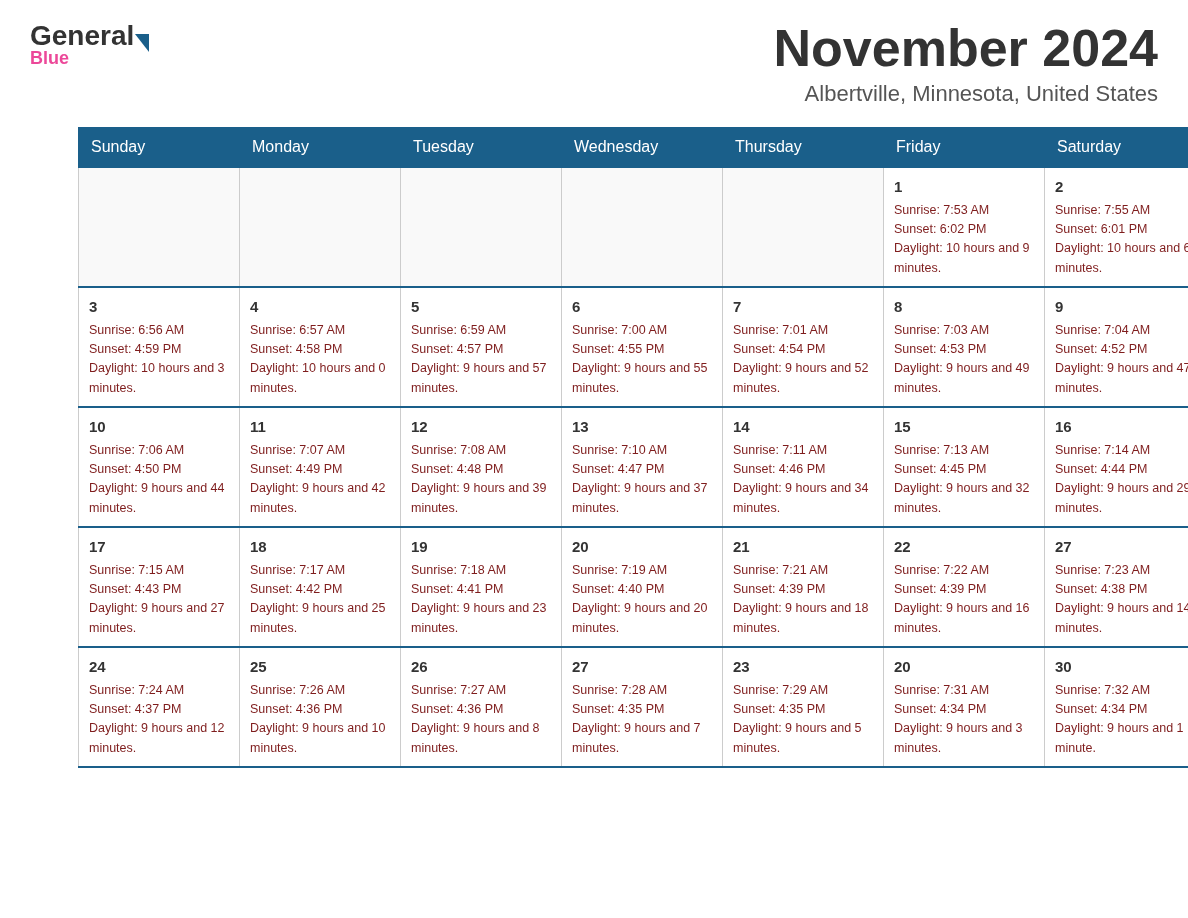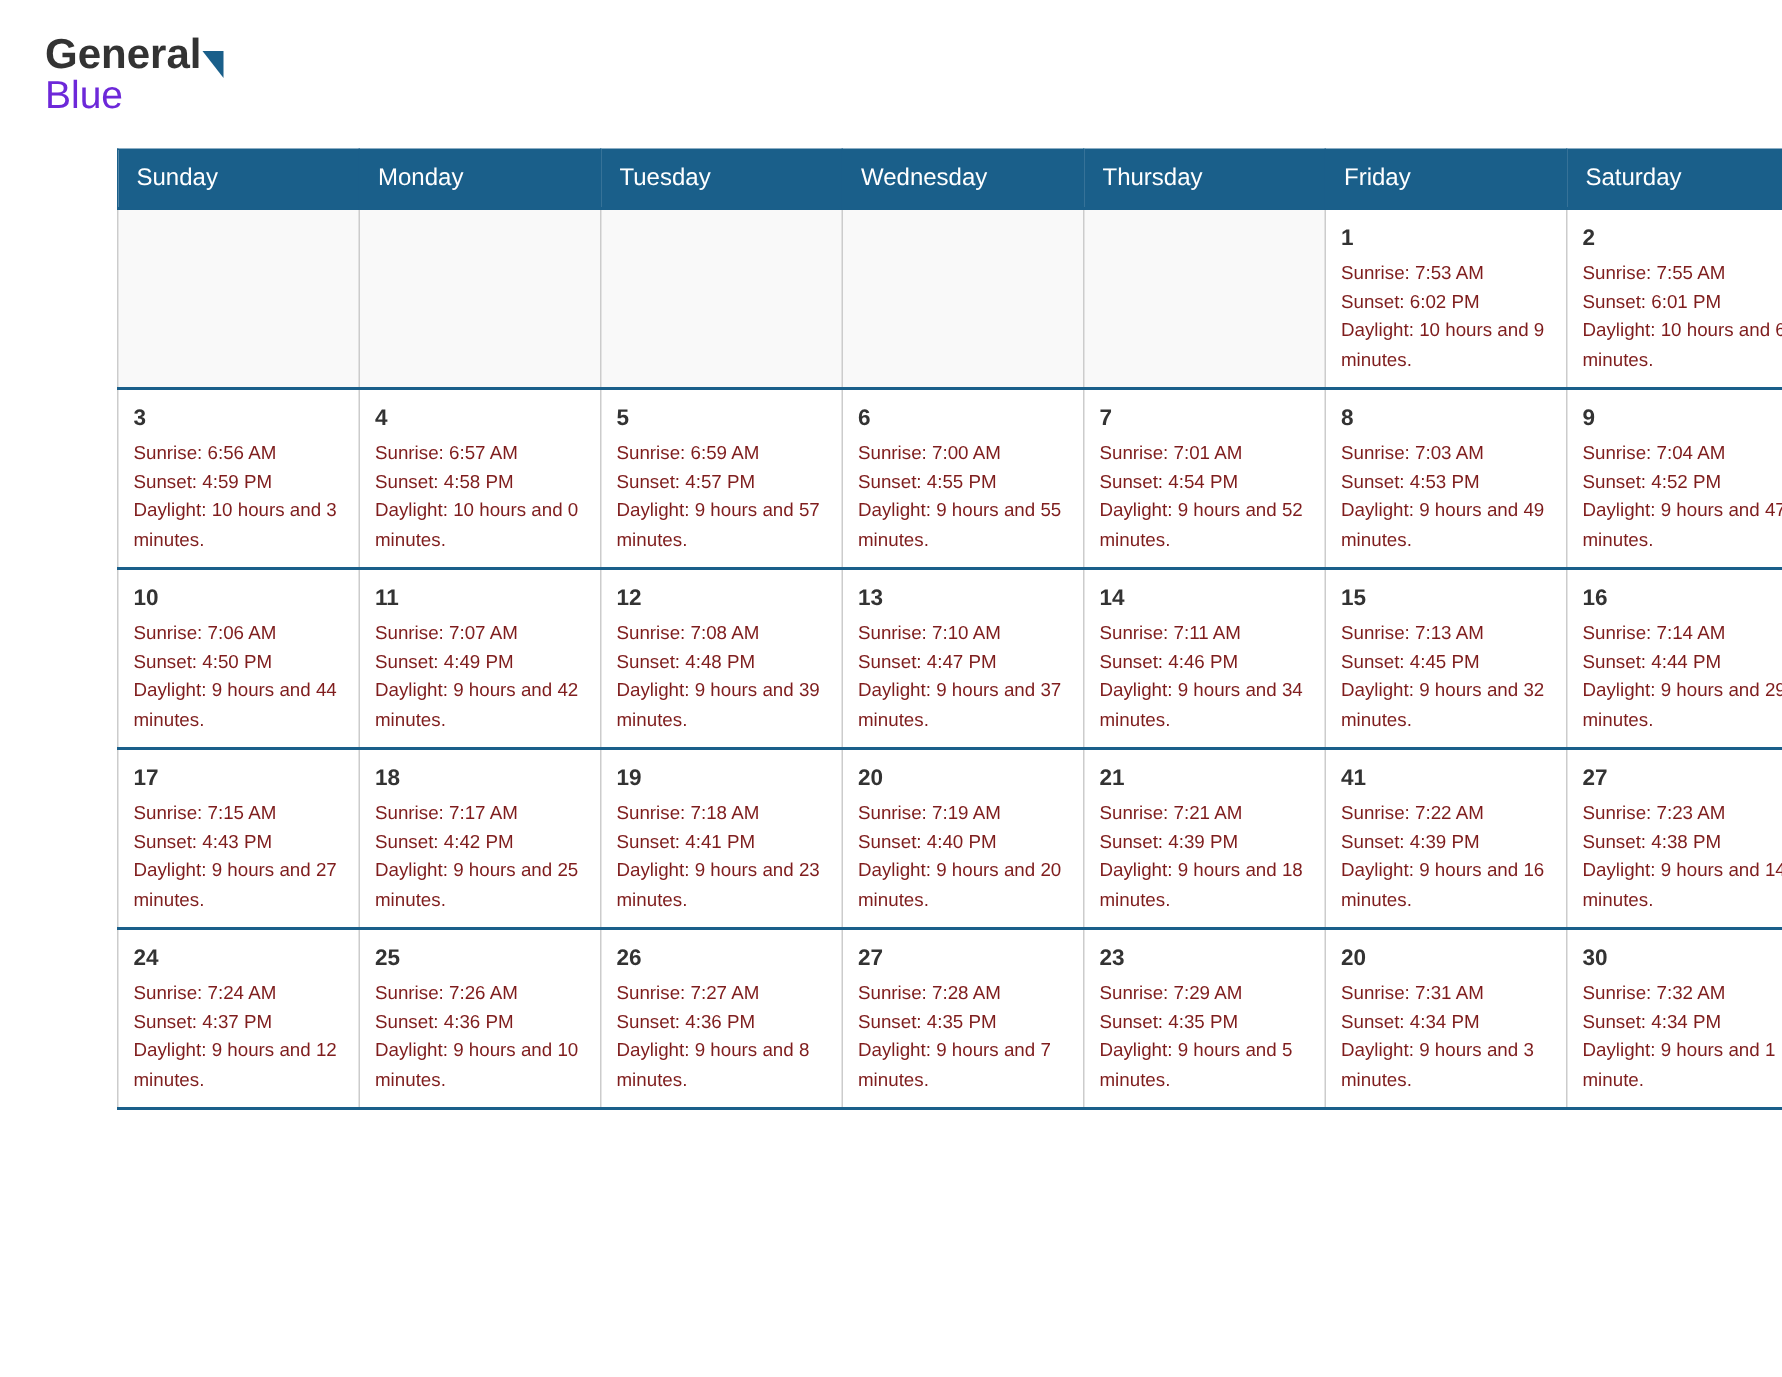--- a/index.html
+++ b/index.html
@@ -91,36 +91,40 @@
     }
     .cell-content {
       font-size: 12.5px;
       color: #7f1d1d;
       line-height: 1.55;
     }
     .empty-cell {
       background: #f9f9f9;
     }
     .logo-line2 {
-      font-size: 26px;
-      font-weight: normal;
-      color: #6d28d9;
+      font-size: 18px;
+      font-weight: bold;
+      color: #ec4899;
       margin-top: -4px;
     }
   </style>
 </head>
 <body>
 
 <div class="header-area">
   <div class="logo">
     <div class="logo-text">
       <span class="logo-general">General</span>
         <span class="logo-arrow"></span>
     </div>
     <div class="logo-line2">Blue</div>
+  </div>
+  <div class="title-area">
+    <div class="month-title">November 2024</div>
+    <div class="location-title">Albertville, Minnesota, United States</div>
   </div>
 </div>
 
 <table class="calendar">
   <thead>
     <tr>
       <th>Sunday</th>
       <th>Monday</th>
       <th>Tuesday</th>
       <th>Wednesday</th>
@@ -220,21 +224,21 @@
         </td>
         <td>
           <span class="day-number">20</span>
           <div class="cell-content">Sunrise: 7:19 AM<br>Sunset: 4:40 PM<br>Daylight: 9 hours and 20 minutes.</div>
         </td>
         <td>
           <span class="day-number">21</span>
           <div class="cell-content">Sunrise: 7:21 AM<br>Sunset: 4:39 PM<br>Daylight: 9 hours and 18 minutes.</div>
         </td>
         <td>
-          <span class="day-number">41</span>
+          <span class="day-number">22</span>
           <div class="cell-content">Sunrise: 7:22 AM<br>Sunset: 4:39 PM<br>Daylight: 9 hours and 16 minutes.</div>
         </td>
         <td>
           <span class="day-number">27</span>
           <div class="cell-content">Sunrise: 7:23 AM<br>Sunset: 4:38 PM<br>Daylight: 9 hours and 14 minutes.</div>
         </td>
       </tr>
       <tr>
         <td>
           <span class="day-number">24</span>

